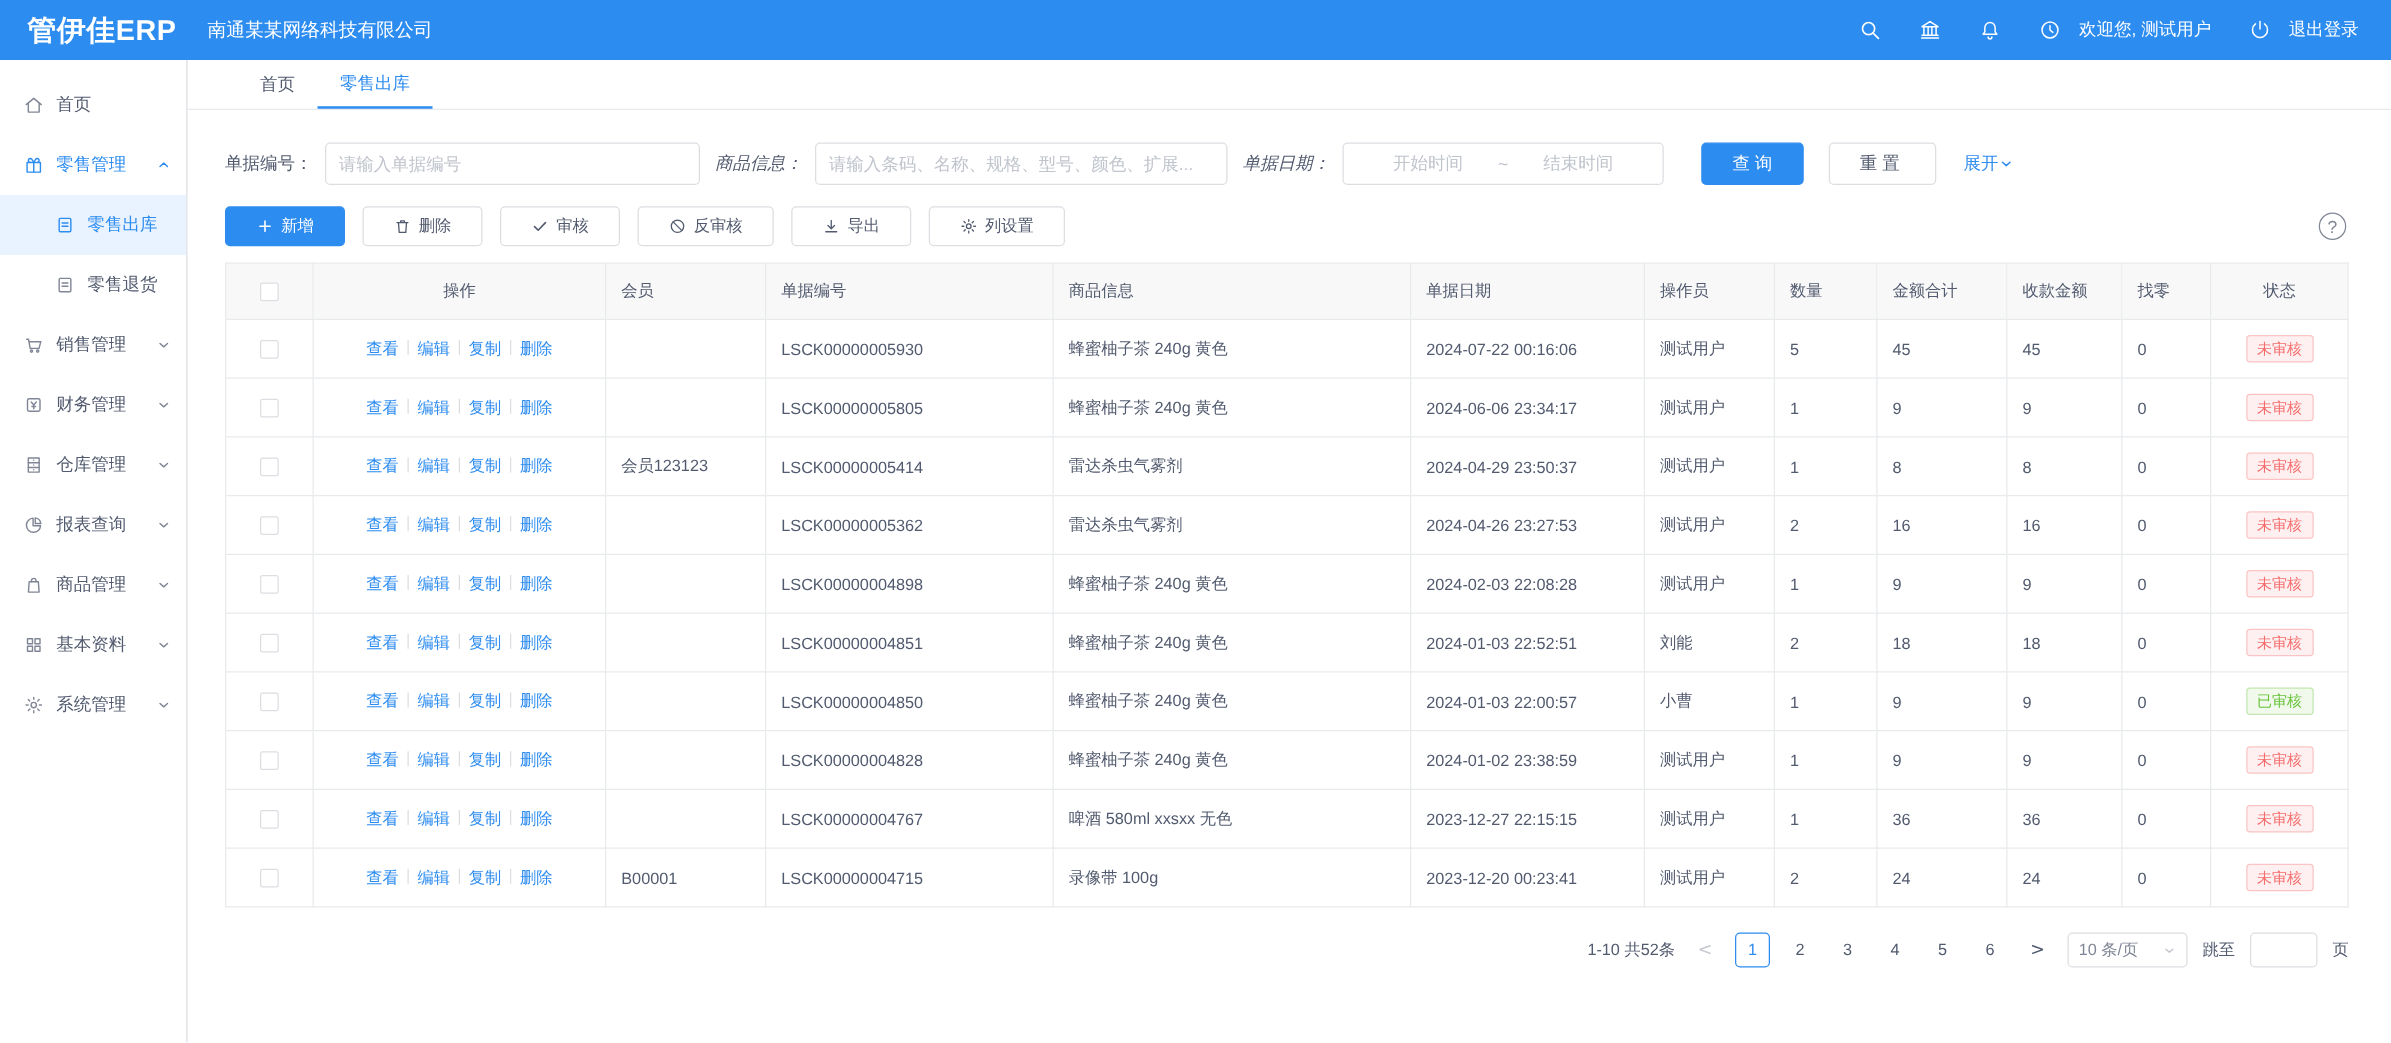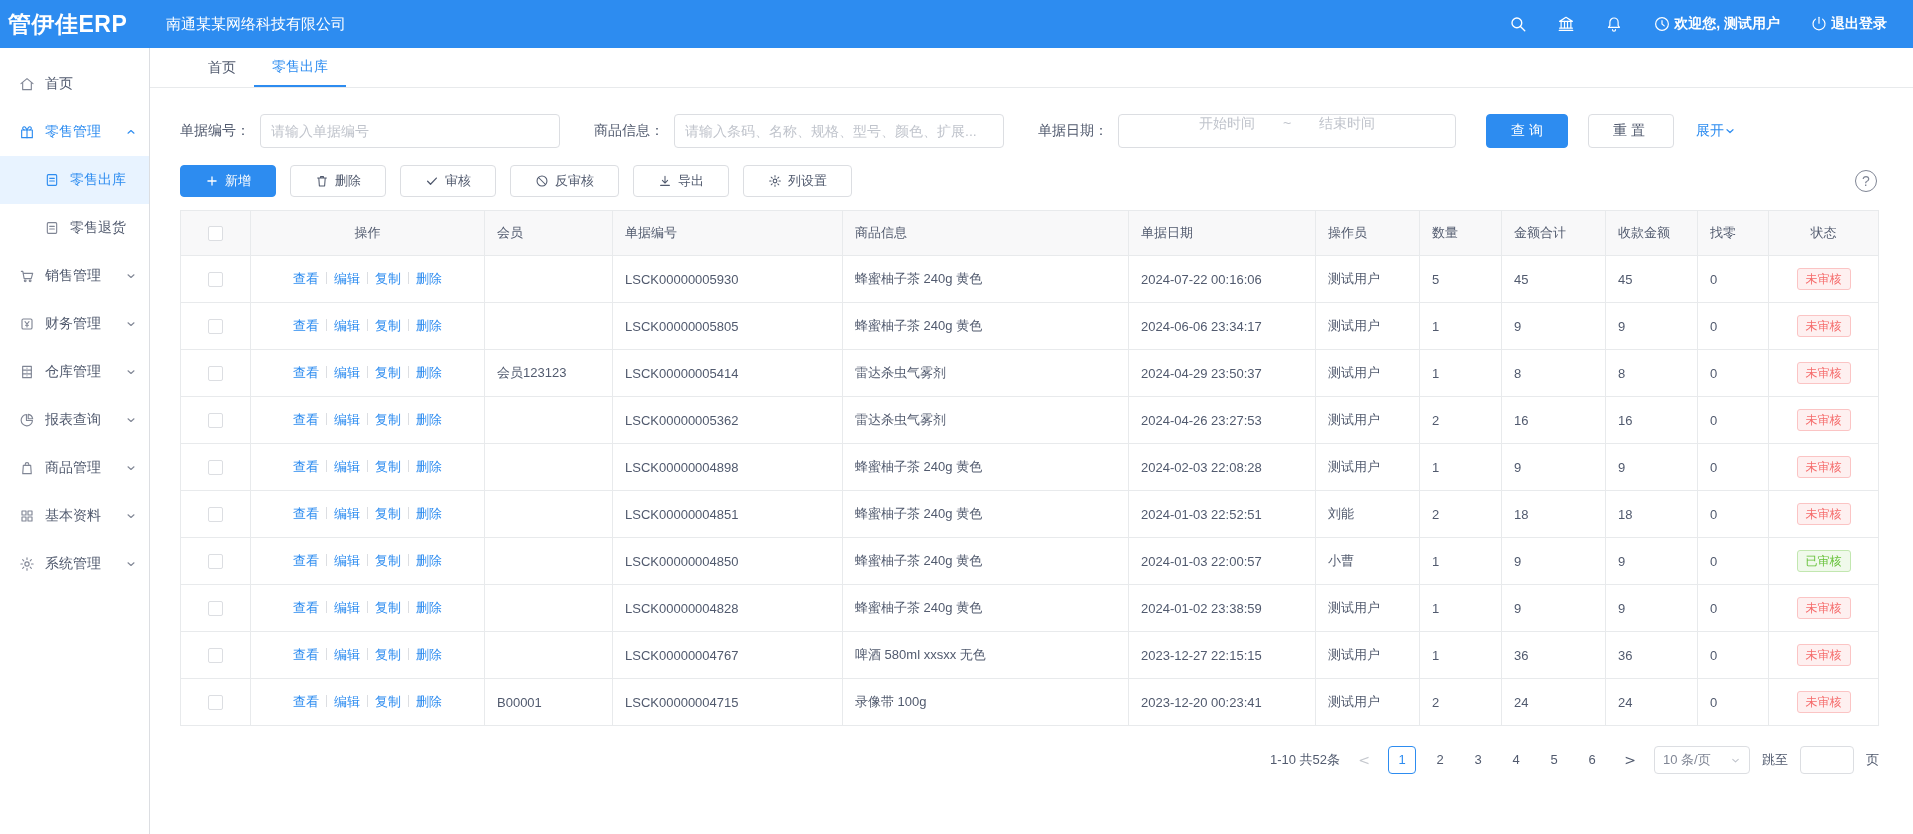--- a/index.html
+++ b/index.html
@@ -1,24 +1,24 @@
 <!DOCTYPE html>
 <html><head>
 <meta charset="utf-8">
 <style>
   * { margin:0; padding:0; box-sizing:border-box; }
   html,body { width:1913px; height:834px; overflow:hidden; background:#fff;
     font-family:"Liberation Sans","DejaVu Sans",sans-serif; }
   
   .topbar { height:48px; background:#2d8cf0; display:flex; align-items:center; color:#fff; }
-  .logo { width:150px; padding-left:8px; font-size:23px; font-weight:bold; letter-spacing:.5px; white-space:nowrap; }
+  .logo { width:150px; padding-left:22px; font-size:23px; font-weight:bold; letter-spacing:.5px; white-space:nowrap; }
   .company { font-size:15px; margin-left:16px; }
   .topbar-right { margin-left:auto; display:flex; align-items:center; gap:30px; padding-right:26px; font-size:14px; }
   .tb-ic { width:18px; height:18px; display:inline-flex; }
-  .tb-group { display:flex; gap:3px; cursor:default;font-weight:bold; }
+  .tb-group { display:flex; gap:14px; cursor:default; }
   svg { display:block; }
   
   .layout { display:flex; height:786px; }
   .sidebar { width:150px; border-right:1px solid #dcdee2; padding-top:12px; flex-shrink:0; }
   .menu-item { height:48px; display:flex; align-items:center; gap:10px; padding:0 12px 0 19px;
     font-size:14px; color:#515a6e; cursor:pointer; }
   .menu-item .ic { width:16px; height:16px; color:#808695; flex-shrink:0; }
   .menu-item .chev { margin-left:auto; width:12px; height:12px; color:#808695; }
   .menu-item.blue, .menu-item.blue .ic, .menu-item.blue .chev { color:#2d8cf0; }
   .submenu-item { padding-left:44px; }
@@ -26,28 +26,28 @@
   .submenu-item.active .ic { color:#2d8cf0; }
   .main { flex:1; display:flex; flex-direction:column; min-width:0; }
   
   .tabbar { height:40px; border-bottom:1px solid #e8eaec; display:flex; align-items:stretch; padding-left:40px; }
   .tab { display:flex; align-items:center; padding:0 18px; font-size:14px; color:#515a6e; cursor:pointer; }
   .tab.active { color:#2d8cf0; border-bottom:2px solid #2d8cf0; }
   
   .content { flex:1; padding:0 34px 0 30px; position:relative; }
   .filter-row { display:flex; align-items:center; margin-top:26px; font-size:14px; color:#515a6e; }
   .f-label { margin-right:10px; white-space:nowrap; }
-  .f-label.m { margin-left:34px; }
+  .f-label.m { margin-left:12px;font-style:italic; }
   .inp { height:34px; border:1px solid #dcdee2; border-radius:4px; padding:0 10px; font-size:14px;
     color:#515a6e; outline:none; font-family:inherit; }
   .inp::placeholder { color:#c0c4cc; }
   .inp-order { width:300px; }
   .inp-product { width:330px; }
-  .date-box { width:338px; height:34px; border:1px solid #dcdee2; border-radius:4px; display:flex;
-    justify-content:center; gap:28px; color:#c0c4cc; font-size:14px; cursor:text; }
+  .date-box { width:257px; height:34px; border:1px solid #dcdee2; border-radius:4px; display:flex;
+    align-items:center; justify-content:center; gap:28px; color:#c0c4cc; font-size:14px; cursor:text; }
   .btn { height:34px; padding:0 24px; border:1px solid #dcdee2; border-radius:4px; background:#fff;
     color:#515a6e; font-size:14px; display:inline-flex; align-items:center; gap:6px; cursor:pointer; font-family:inherit; }
   .btn.primary { background:#2d8cf0; border-color:#2d8cf0; color:#fff; }
   .btn-search { margin-left:30px; }
   .btn-reset { margin-left:20px; letter-spacing:4px; }
   .expand { margin-left:22px; color:#2d8cf0; font-size:14px; display:inline-flex; align-items:center; gap:0; cursor:pointer; }
   .expand .chev { width:12px; height:12px; }
   
   .toolbar { margin-top:17px; display:flex; gap:14px; }
   .toolbar .btn { height:32px; font-size:13px; }

